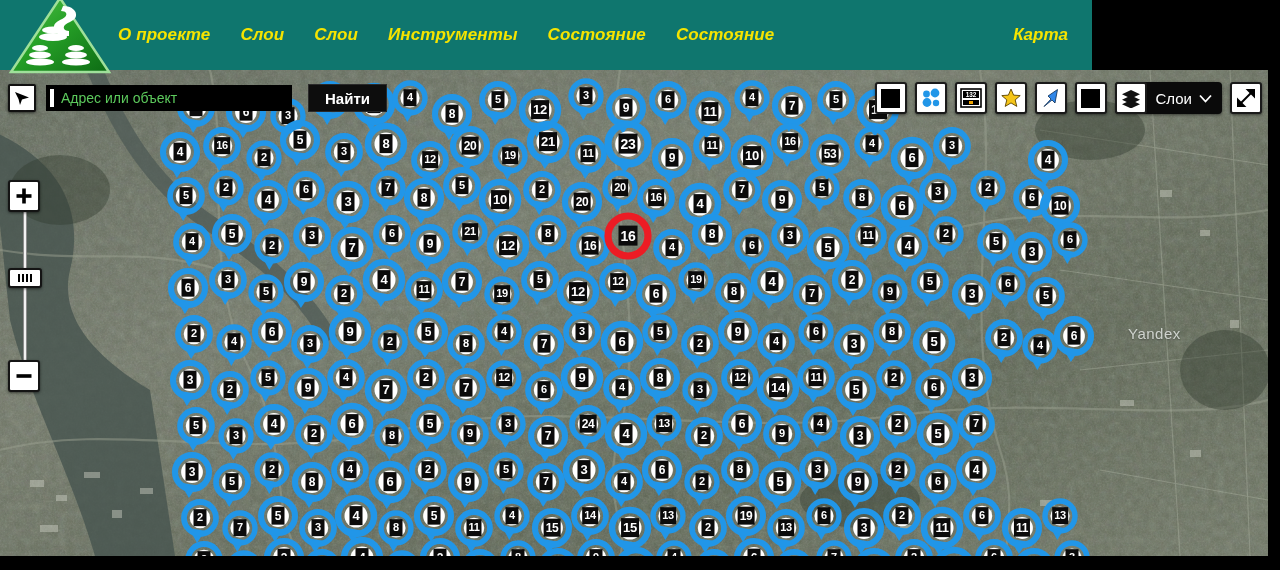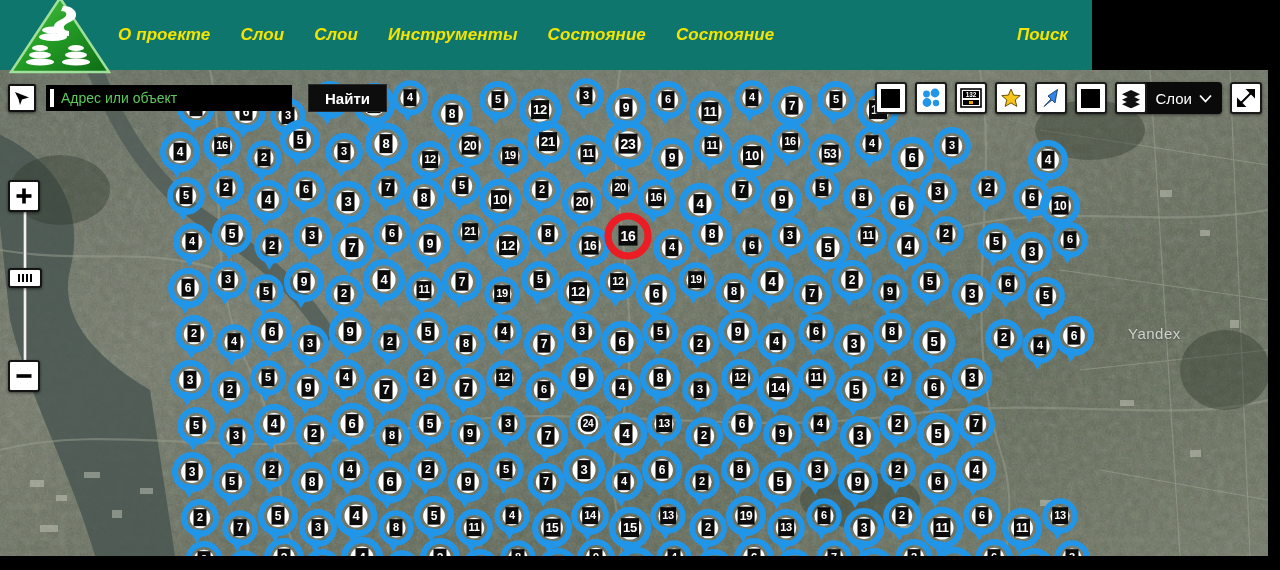--- a/index.html
+++ b/index.html
@@ -1486,21 +1486,21 @@
          <circle cx="21" cy="21" r="10.879999999999999" fill="#fff"></circle>
        </svg>
           <span class="num" style="top: 42%; font-size: 12px;">7</span>
         </div>
         <div class="mk" style="left: 568px; top: 334px; width: 40px; height: 48px;">
           <svg width="40" height="48">
          <path d="M 8.48 29.92 L 17.12 45 L 24.8 32.8 Z" fill="#2196e8"></path>
          <circle cx="20" cy="20" r="16" fill="none" stroke="#2196e8" stroke-width="5.76"></circle>
          <circle cx="20" cy="20" r="10.24" fill="#fff"></circle>
        </svg>
-          <span class="num" style="top: 41.6667%; font-size: 10px; border-radius: 6px;">24</span>
+          <span class="num" style="top: 41.6667%; font-size: 12px;">24</span>
         </div>
         <div class="mk" style="left: 604px; top: 342px; width: 44px; height: 52px;">
           <svg width="44" height="52">
          <path d="M 9.040000000000001 33.16 L 18.76 49 L 27.4 36.4 Z" fill="#2196e8"></path>
          <circle cx="22" cy="22" r="18" fill="none" stroke="#2196e8" stroke-width="6.4799999999999995"></circle>
          <circle cx="22" cy="22" r="11.52" fill="#fff"></circle>
        </svg>
           <span class="num" style="top: 42.3077%; font-size: 13px;">4</span>
         </div>
         <div class="mk" style="left: 645px; top: 335px; width: 38px; height: 46px;">
@@ -2134,21 +2134,21 @@
 
     <div class="navlinks">
       <span class="navlink">О проекте</span>
       <span class="navlink">Слои</span>
       <span class="navlink">Слои</span>
       <span class="navlink">Инструменты</span>
       <span class="navlink">Состояние</span>
       <span class="navlink">Состояние</span>
     </div>
 
-    <div id="login">Поиск</div>
+    <div id="login">Карта</div>
   </div>
 
   <div id="searchbar">
     <div id="geo-btn">
       <svg width="18" height="18" viewBox="0 0 18 18">
         <polygon points="2,3 16,8.5 9,10.5 7,16 5.5,10 2,3" fill="#000"></polygon>
       </svg>
     </div>
     <div id="search-input-wrap">
       <div id="caret"></div>

